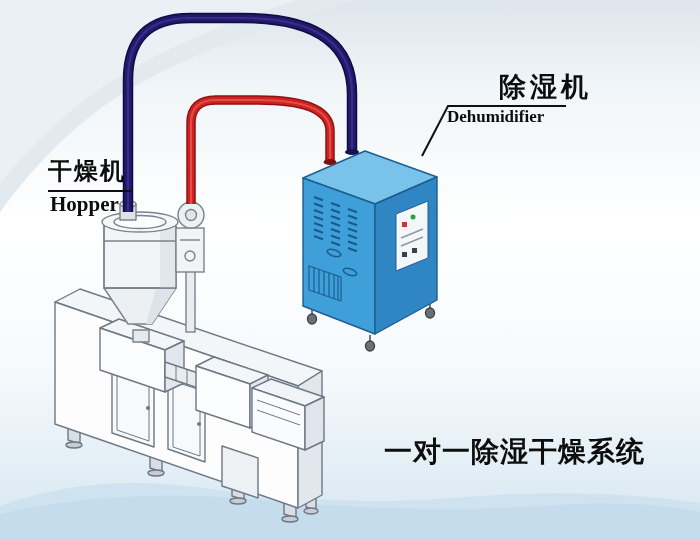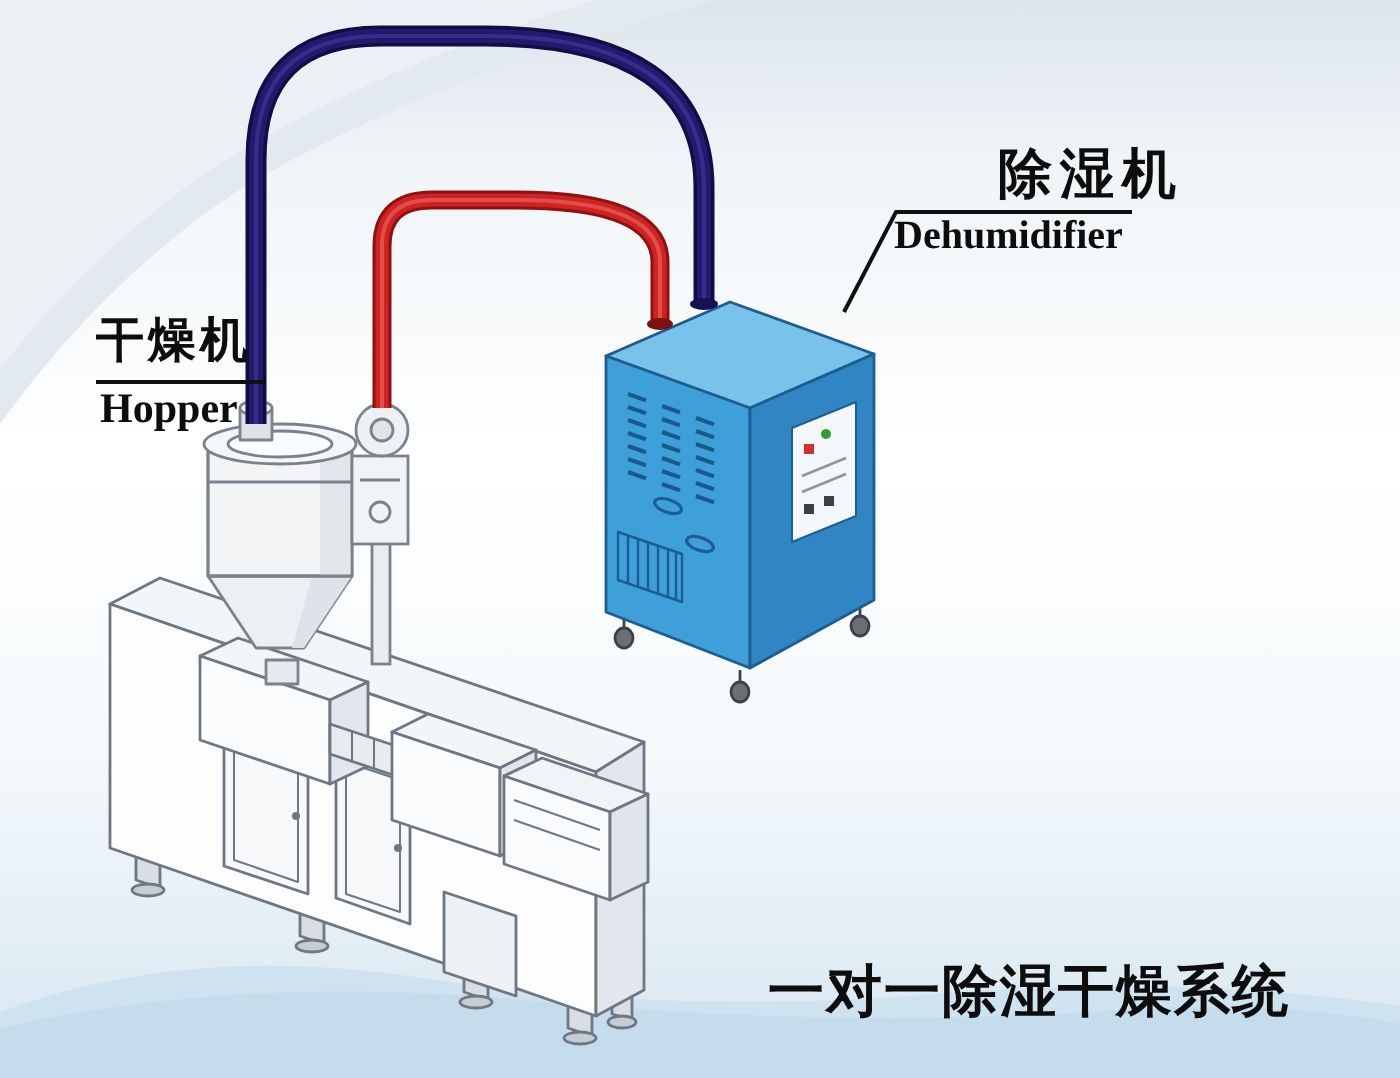--- a/index.html
+++ b/index.html
@@ -8,22 +8,22 @@
     font-family:"Liberation Sans","DejaVu Sans",sans-serif;
     background:linear-gradient(180deg,#dde5ec 0%,#f0f5f8 16%,#ffffff 42%,#f6fafc 68%,#d6e6f1 100%);
   }
   .stage svg{position:absolute;inset:0;}
   .lbl{position:absolute;color:#0d0d0d;white-space:nowrap;line-height:1.05;}
   .cn{font-weight:800;}
   .en{font-family:"Liberation Serif","DejaVu Serif",serif;font-weight:700;}
   .hopper-cn{left:48px;top:158px;font-size:24px;letter-spacing:2px;}
   .hopper-en{left:50px;top:193px;font-size:21px;text-align:center;}
   .dehu-cn{left:456px;top:73px;font-size:27px;letter-spacing:4px;margin-left:43px;}
-  .dehu-en{left:447px;top:108px;font-size:20px;}
-  .cap-cn{left:384px;top:437px;font-size:28px;letter-spacing:1px;margin-top:44px;}
+  .dehu-en{left:447px;top:108px;font-size:17px;}
+  .cap-cn{left:384px;top:437px;font-size:28px;letter-spacing:1px;}
   .cap-en{left:392px;top:475px;font-size:22px;}
 </style>
 </head>
 <body>
 
 <div class="stage">
 
   <svg viewBox="0 0 700 539" width="700" height="539">
 
     <g>

